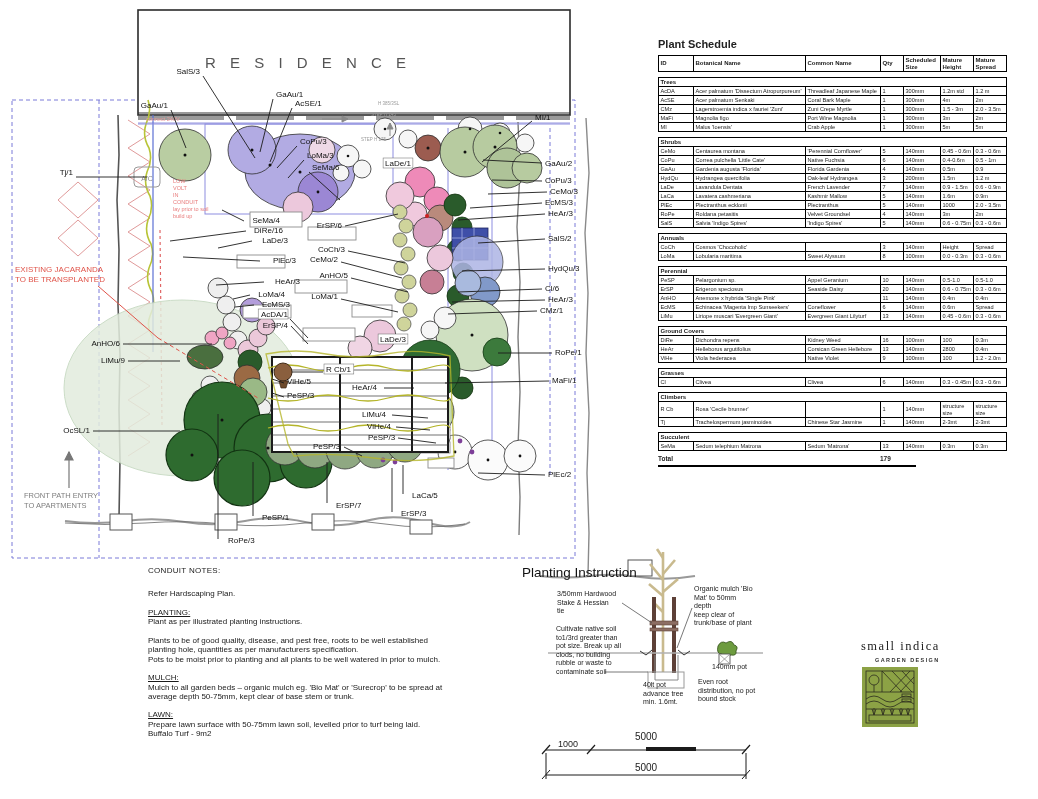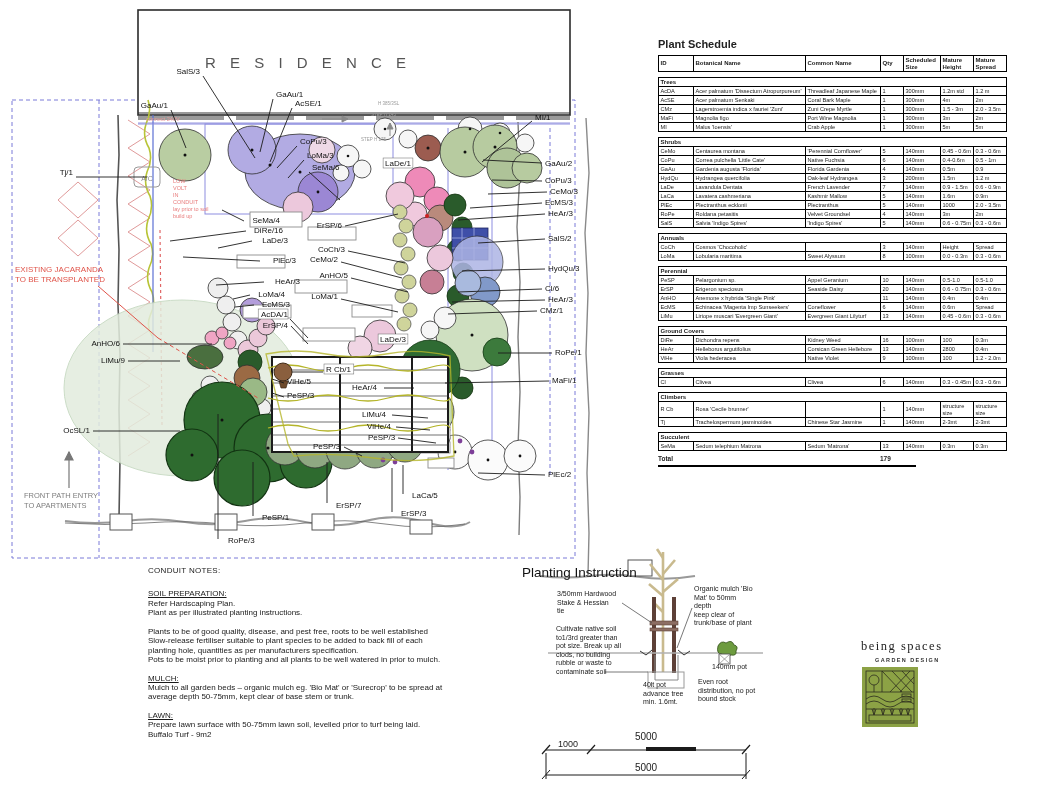--- a/index.html
+++ b/index.html
@@ -962,26 +962,25 @@
       </div>
   <div id="totalrow">
     <span>Total</span>
     <span class="tq">179</span>
   </div>
 </div>
 
 <div id="notes">
   <div class="ntitle">CONDUIT NOTES:</div>
   <div id="notes-blocks">
-        <div class="nhead">SOIL PREPARATION:</div>
         <div class="nline">Refer Hardscaping Plan.</div>
+        <div class="nhead">PLANTING:</div>
         <div class="nline">Plant as per illustrated planting instructions.</div>
         <div class="blank"></div>
         <div class="nline">Plants to be of good quality, disease, and pest free, roots to be well established</div>
-        <div class="nline">Slow-release fertiliser suitable to plant species to be added to back fill of each</div>
         <div class="nline">planting hole, quantities as per manufacturers specification.</div>
         <div class="nline">Pots to be moist prior to planting and all plants to be well watered in prior to mulch.</div>
         <div class="nhead">MULCH:</div>
         <div class="nline">Mulch to all garden beds – organic mulch eg. 'Bio Mat' or 'Surecrop' to be spread at</div>
         <div class="nline">average depth 50-75mm, kept clear of base stem or trunk.</div>
         <div class="nhead">LAWN:</div>
         <div class="nline">Prepare lawn surface with 50-75mm lawn soil, levelled prior to turf being laid.</div>
         <div class="nline">Buffalo Turf - 9m2</div>
       </div>
 </div>
@@ -1004,16 +1003,16 @@
 contaminate soil</div>
       <div class="ilabel" style="left:712px;top:663px">140mm pot</div>
       <div class="ilabel" style="left:643px;top:681px">40lt pot
 advance tree
 min. 1.6mt.</div>
       <div class="ilabel" style="left:698px;top:678px">Even root
 distribution, no pot
 bound stock</div>
     </div>
 
-<div id="logo-name">being spaces</div>
+<div id="logo-name">small indica</div>
 <div id="logo-tag">GARDEN DESIGN</div>
 
 </div>
 
 </body></html>

